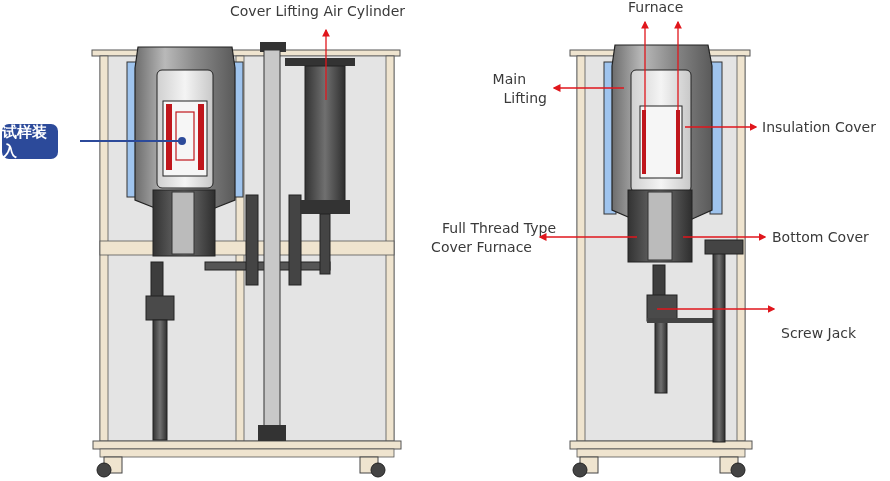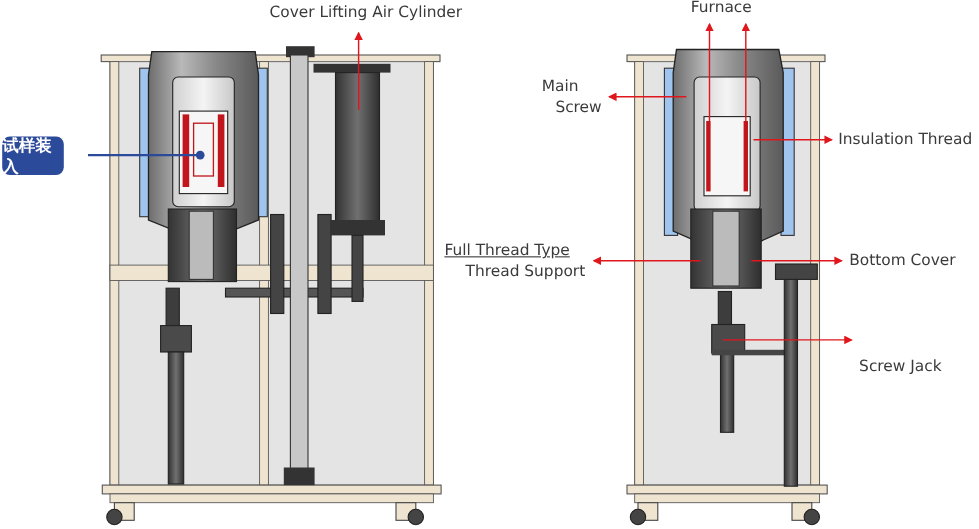--- a/index.html
+++ b/index.html
@@ -126,21 +126,21 @@
     <line x1="624" y1="88" x2="554" y2="88" stroke="#e0161c" stroke-width="1.3" marker-end="url(#arr)"></line>
     <line x1="685" y1="127" x2="756" y2="127" stroke="#e0161c" stroke-width="1.3" marker-end="url(#arr)"></line>
     <line x1="637" y1="237" x2="540" y2="237" stroke="#e0161c" stroke-width="1.3" marker-end="url(#arr)"></line>
     <line x1="683" y1="237" x2="765" y2="237" stroke="#e0161c" stroke-width="1.3" marker-end="url(#arr)"></line>
     <line x1="657" y1="309" x2="774" y2="309" stroke="#e0161c" stroke-width="1.3" marker-end="url(#arr)"></line>
   </g>
 </svg>
 
 <div class="badge">试样装入</div>
 
-<div class="lbl" style="left:245px;top:2px;">Cover Lifting Air Cylinder</div>
+<div class="lbl" style="left:230px;top:2px;">Cover Lifting Air Cylinder</div>
 <div class="lbl" style="left:628px;top:-2px;">Furnace</div>
 <div class="lbl" style="left:488px;top:70px;text-align:right;width:38px;">Main</div>
-<div class="lbl" style="left:497px;top:89px;text-align:right;width:50px;">Screw</div>
-<div class="lbl" style="left:762px;top:118px;">Insulation Thread</div>
-<div class="lbl" style="left:404px;top:219px;width:132px;text-decoration:underline;">Full Thread Type</div>
-<div class="lbl" style="left:400px;top:238px;width:132px;text-align:right;">Thread Support</div>
+<div class="lbl" style="left:497px;top:89px;text-align:right;width:50px;">Lifting</div>
+<div class="lbl" style="left:762px;top:118px;">Insulation Cover</div>
+<div class="lbl" style="left:424px;top:219px;width:132px;text-align:right;">Full Thread Type</div>
+<div class="lbl" style="left:400px;top:238px;width:132px;text-align:right;">Cover Furnace</div>
 <div class="lbl" style="left:772px;top:228px;">Bottom Cover</div>
 <div class="lbl" style="left:781px;top:300px;margin-top:24px;">Screw Jack</div>
 
 </body></html>

